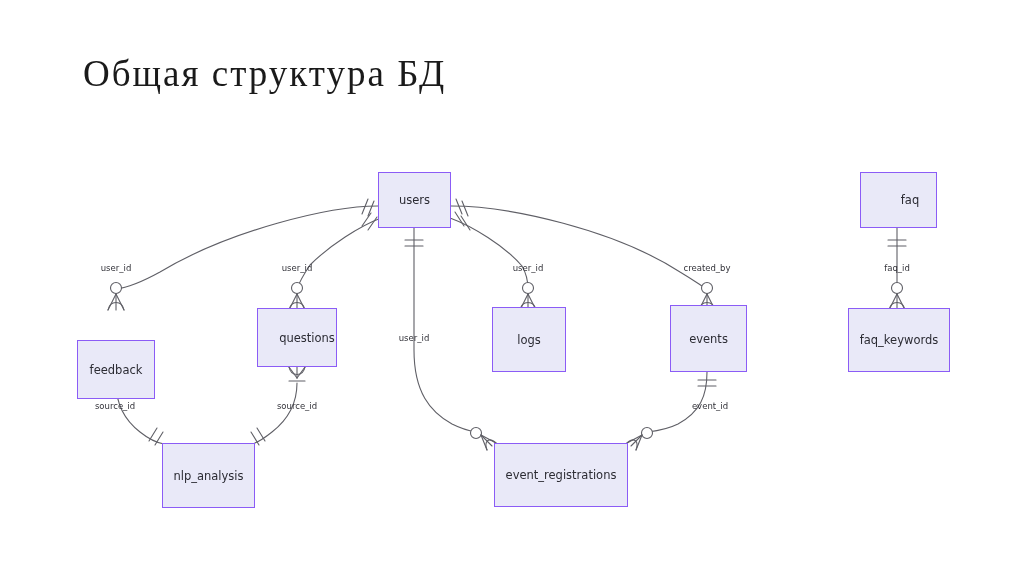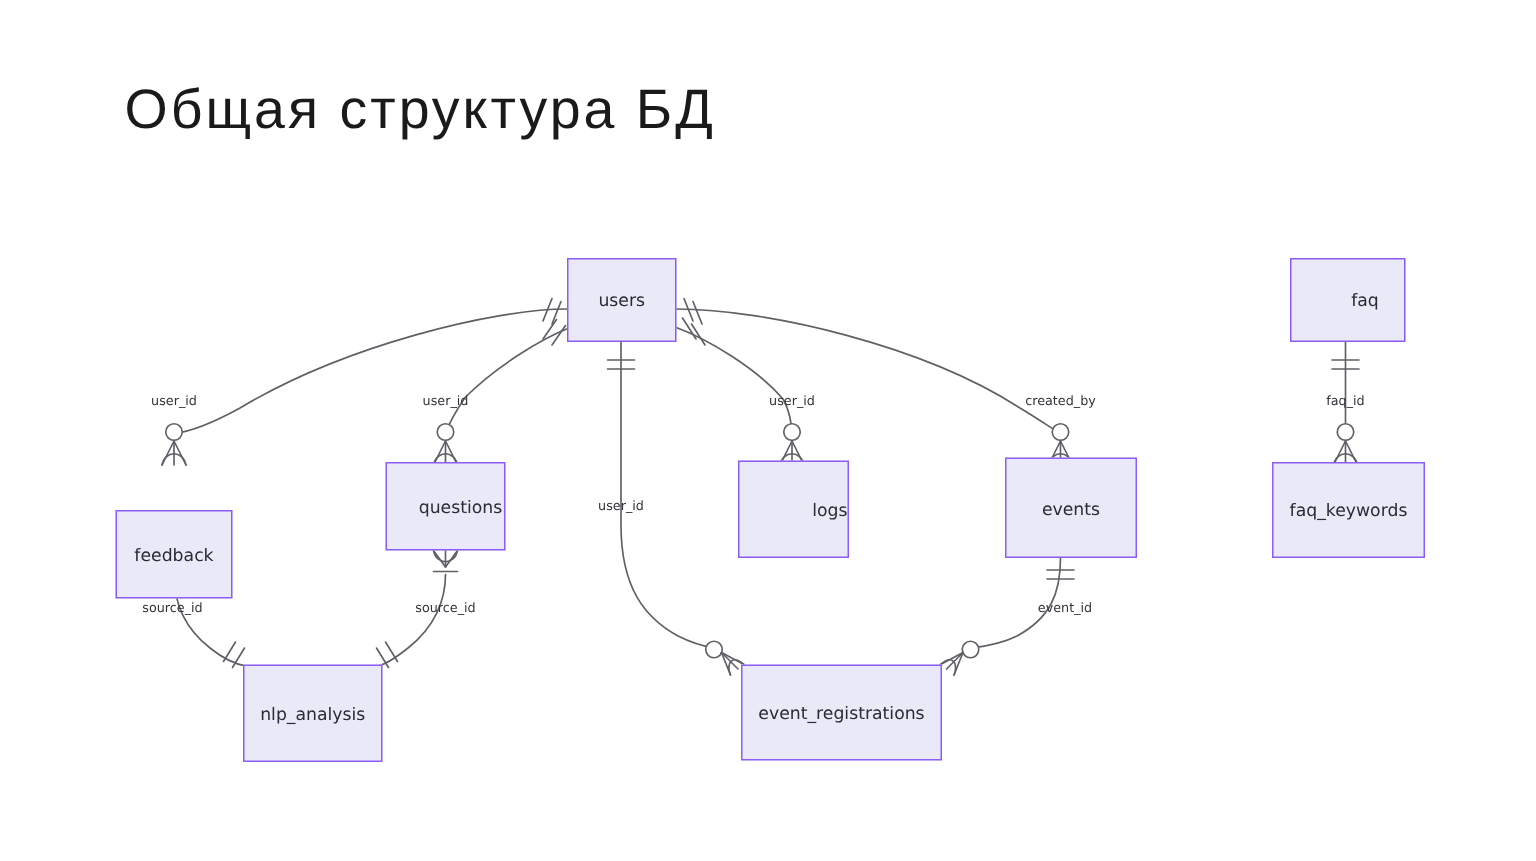--- a/index.html
+++ b/index.html
@@ -12,21 +12,21 @@
     width: 1024px;
     height: 574px;
     background: #ffffff;
     overflow: hidden;
     font-family: "DejaVu Sans", sans-serif;
   }
   #slide-title {
     position: absolute;
     left: 83px;
     top: 52px;
-    font-family: Liberation Sans, sans-serif;
+    font-family: Liberation Serif, serif;
     font-size: 37px;
     font-weight: 400;
     letter-spacing: 2px;
     color: #1a1a1a;
     white-space: nowrap;
   }
   #diagram-svg {
     position: absolute;
     left: 0;
     top: 0;
@@ -174,24 +174,24 @@
   </div>
   <div class="entity-box" style="left:860px; top:172px; width:77px;  height:56px;padding-left:23px;">
     <span class="entity-label">faq</span>
   </div>
   <div class="entity-box" style="left:77px;  top:308px; width:78px;  height:59px;margin-top:32px;">
     <span class="entity-label">feedback</span>
   </div>
   <div class="entity-box" style="left:257px; top:308px; width:80px;  height:59px;padding-left:20px;">
     <span class="entity-label">questions</span>
   </div>
-  <div class="entity-box" style="left:492px; top:307px; width:74px;  height:65px;justify-content:flex-end;">
+  <div class="entity-box" style="left:492px; top:307px; width:74px;  height:65px;">
     <span class="entity-label">logs</span>
   </div>
-  <div class="entity-box" style="left:670px; top:305px; width:88px;  height:67px;">
+  <div class="entity-box" style="left:670px; top:305px; width:77px;  height:67px;">
     <span class="entity-label">events</span>
   </div>
   <div class="entity-box" style="left:848px; top:308px; width:102px; height:64px;">
     <span class="entity-label">faq_keywords</span>
   </div>
   <div class="entity-box" style="left:162px; top:443px; width:93px;  height:65px;">
     <span class="entity-label">nlp_analysis</span>
   </div>
   <div class="entity-box" style="left:494px; top:443px; width:134px; height:64px;">
     <span class="entity-label">event_registrations</span>

